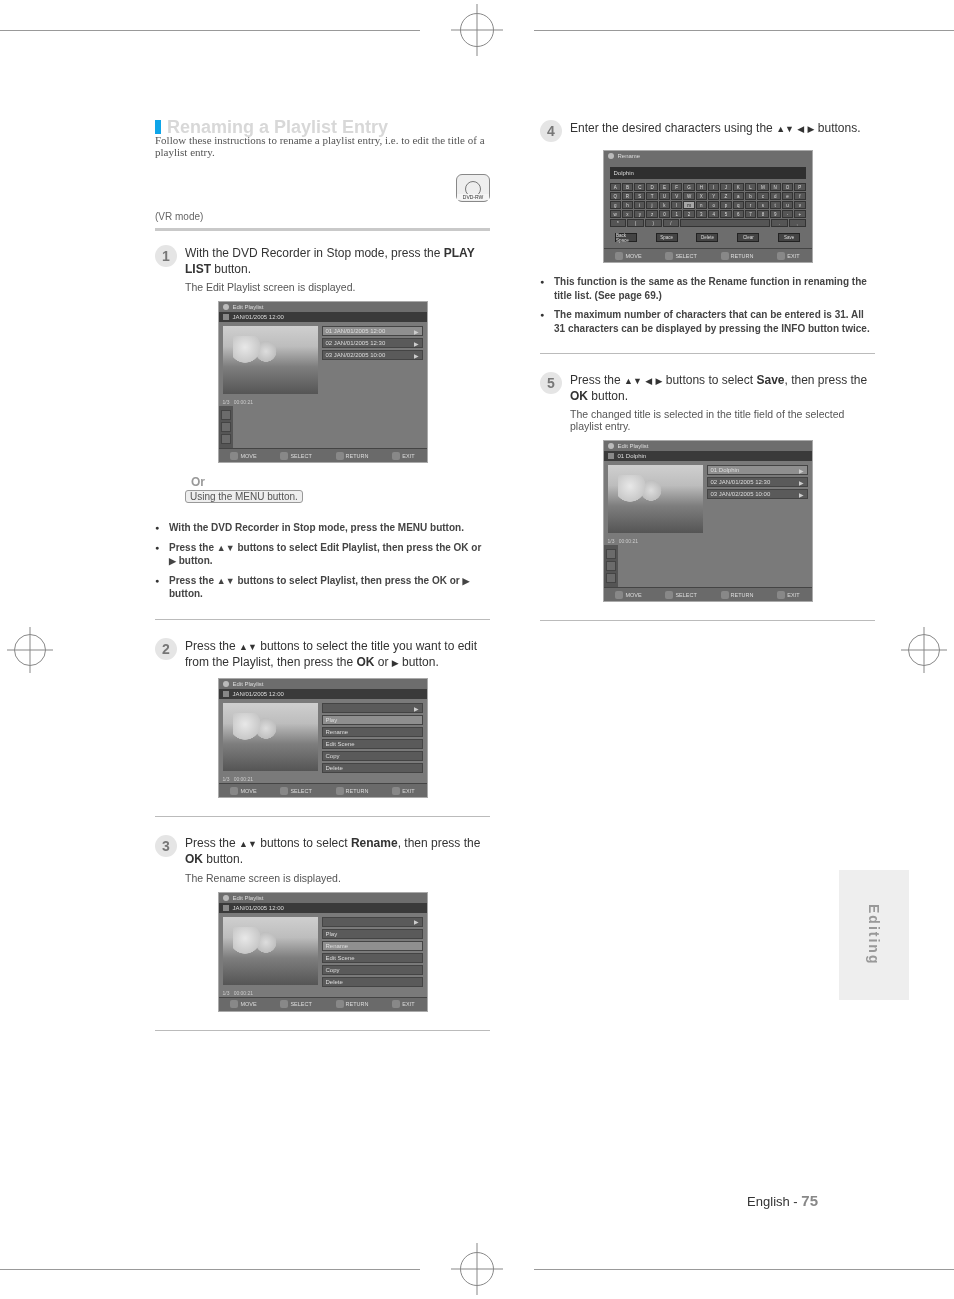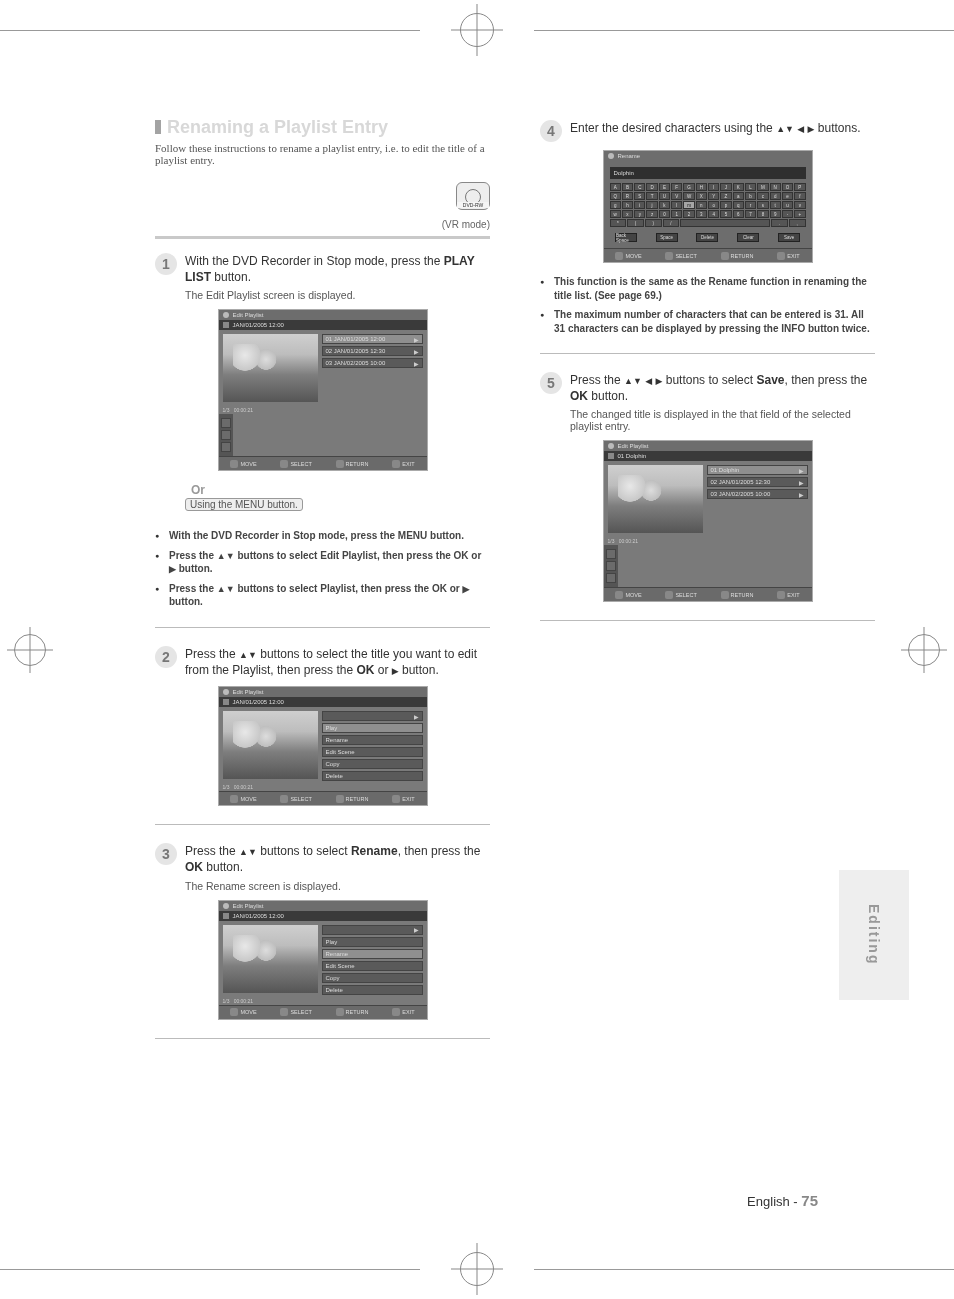--- a/index.html
+++ b/index.html
@@ -67,44 +67,44 @@
   }
   .cols {
     display: flex;
     gap: 50px;
   }
   .col { flex: 1 1 0; }
   .section-title {
     font-weight: bold;
     color: #d8d8d8;
     font-size: 18px;
-    border-left: 6px solid #a3a3a3;
+    border-left: 6px solid #0ea5e9;
     padding-left: 6px;
     line-height: 14px;
-    margin-bottom: 8px;
+    margin-bottom: 0;
   }
   .intro { font-size: 11px; color: #555; margin-bottom: 16px; font-family: Liberation Serif, serif; }
   .mode-row { text-align: right; margin-bottom: 6px; }
   .dvd-rw-icon {
     display: inline-block;
     width: 34px; height: 28px;
     border: 1px solid #888; border-radius: 6px;
     background: #eee;
     position: relative;
   }
   .dvd-rw-icon::before {
     content:""; position:absolute; left:50%; top:6px;
     width:14px; height:14px; border:1px solid #777; border-radius:50%;
     transform: translateX(-50%);
   }
   .dvd-rw-icon span {
     position:absolute; bottom:1px; left:0; right:0;
     text-align:center; font-size:5px; color:#333; background: #f5f5f5;
   }
-  .mode-caption { font-size: 10px; color:#666; text-align:right; margin-bottom:6px; }
+  .mode-caption { font-size: 10px; color:#666; margin-bottom:6px; }
   .gray-divider { height: 3px; background:#c9c9c9; margin: 0 0 14px 0; }
   .thin-divider { border-top:1px solid #bbb; margin: 18px 0; }
 
   .step { margin-bottom: 14px; }
   .step-head {
     display: flex;
     align-items: flex-start;
     gap: 8px;
     margin-bottom: 4px;
   }
@@ -628,21 +628,21 @@
 
       <div class="thin-divider"></div>
 
       <div class="step">
         <div class="step-head">
           <div class="step-num">5</div>
           <div class="step-text">
             <span>Press the </span><span class="arrow-up"></span><span class="arrow-down"></span> <span class="arrow-left"></span> <span class="arrow-right"></span><span> buttons to select </span><b>Save</b><span>, then press the </span><b>OK</b><span> button.</span>
           </div>
         </div>
-        <div class="step-sub">The changed title is displayed in the that field of the selected playlist entry.</div>
+        <div class="step-sub">The changed title is selected in the title field of the selected playlist entry.</div>
 
         <div class="shot">
           <div class="topbar">
               <div class="dot"></div>
               <span>Edit Playlist</span>
             </div>
           <div class="titlebar">
               <div class="sq"></div>
               <span>01 Dolphin</span>
             </div>

